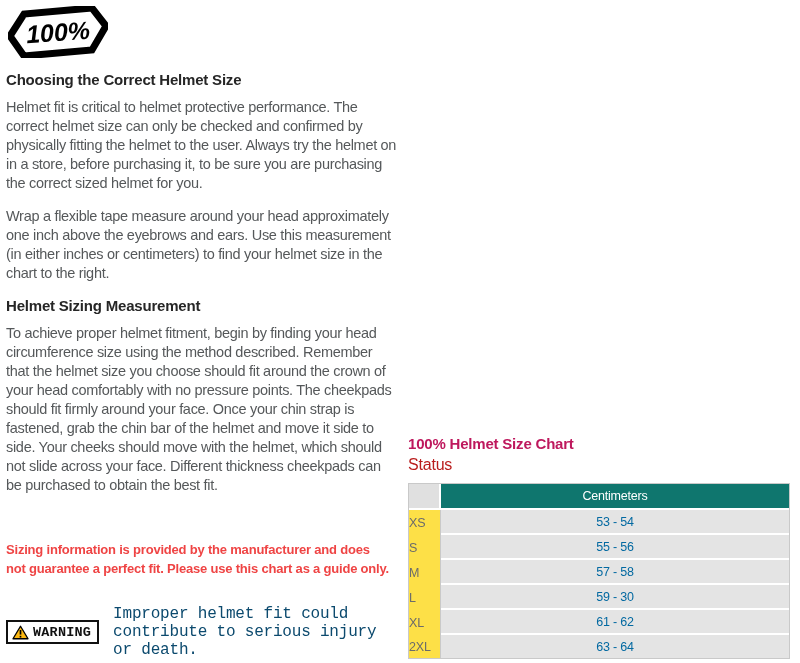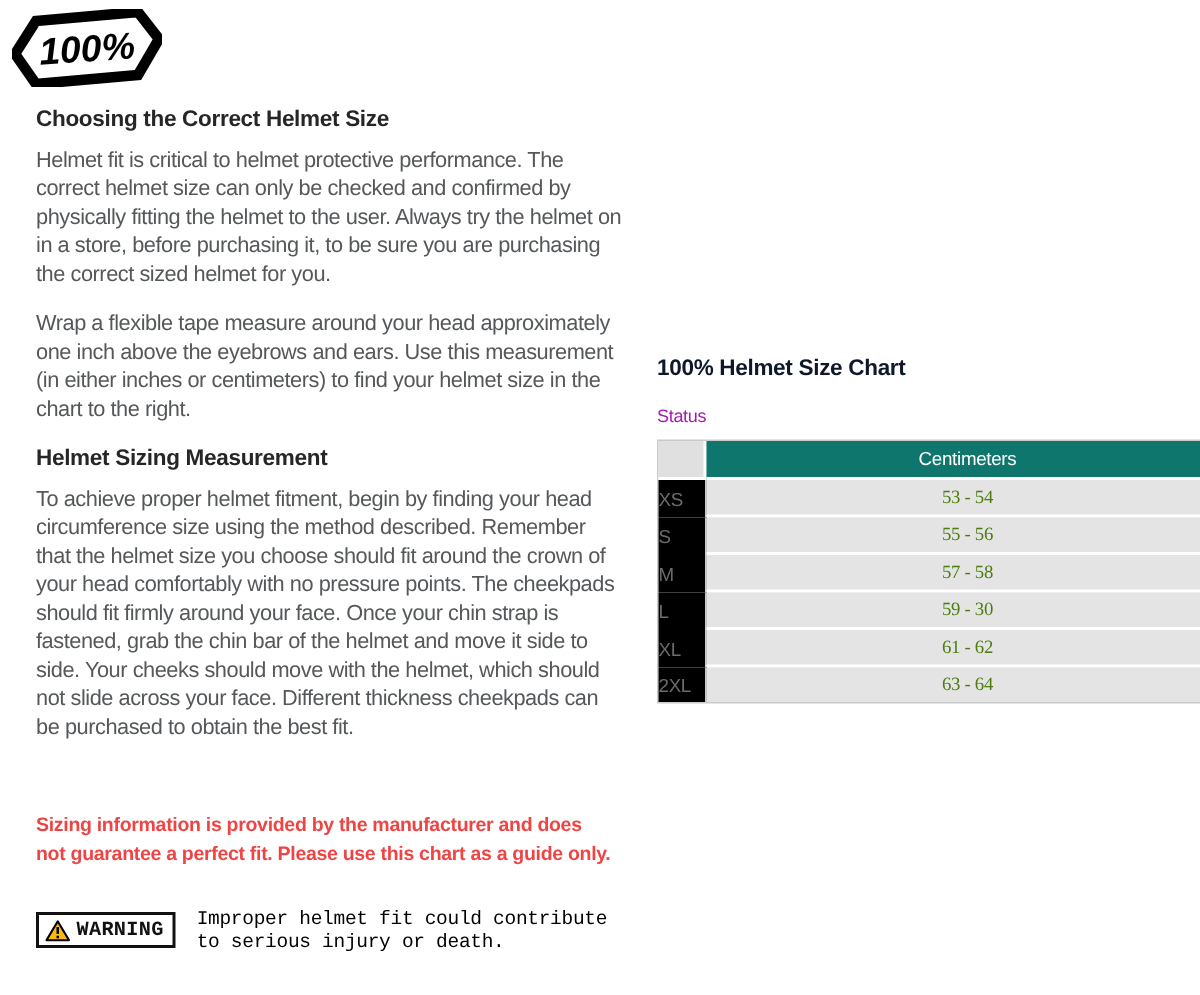--- a/index.html
+++ b/index.html
@@ -7,21 +7,21 @@
     width:800px; height:663px; overflow:hidden;
     font-family:"Liberation Sans", sans-serif;
     -webkit-font-smoothing:antialiased;
   }
   .page { position:relative; width:800px; height:663px; }
 
   
   .logo-wrap { margin:6px 0 0 8px; width:100px; height:52px; }
 
   
-  .columns { display:flex; align-items:center; padding-left:24px; margin-top:13px;gap:12px; }
+  .columns { display:flex; align-items:flex-end; padding-left:6px; margin-top:13px; }
   .left-col  { width:396px; flex:0 0 396px; }
   .right-col { margin-left:6px; width:382px; flex:0 0 382px; }
 
   
   .section h3 {
     margin:0 0 9px 0; font-size:15px; line-height:18px;
     letter-spacing:-0.2px; color:#262626; font-weight:bold;
   }
   .section p {
     margin:0 0 14px 0; width:392px;
@@ -31,47 +31,47 @@
     margin:45px 0 0 0; width:384px;
     font-size:13px; line-height:19px; letter-spacing:-0.2px;
     font-weight:bold; color:#ef4444;
   }
   .warning-row { margin-top:27px; display:flex; align-items:center;font-family:Liberation Mono, monospace; }
   .warning-box {
     display:inline-flex; align-items:center; gap:4px;
     border:2px solid #111; background:#fff; padding:1px 6px 1px 4px; height:18px;
   }
   .warning-label { font-size:13.5px; font-weight:bold; color:#111; letter-spacing:0.2px; }
-  .warning-text { margin-left:14px; font-size:13px; letter-spacing:-0.2px; color:#000000; }
+  .warning-text { margin-left:14px; font-size:16px; letter-spacing:-0.2px; color:#0c4a6e; }
 
   
   .chart-title {
     margin:0; font-size:15px; line-height:18px; letter-spacing:-0.2px;
-    color:#0f172a; font-weight:bold;
+    color:#be185d; font-weight:bold;
   }
-  .chart-status { margin-top:15px; font-size:12px; color:#a21caf; letter-spacing:-0.2px; }
+  .chart-status { margin-top:3px; font-size:16px; color:#b91c1c; letter-spacing:-0.2px; }
 
   .size-table-wrap { margin-top:9px; border:1px solid #c9c9c9; width:380px; }
   table.size-table { width:100%; border-collapse:separate; border-spacing:0; font-size:12.5px; }
   table.size-table th, table.size-table td { padding:0; font-weight:normal; }
   th.corner-cell {
     width:30px; height:24px; background:#e0e0e0;
     border-right:2px solid #fff; border-bottom:2px solid #fff;
   }
   th.cm-header {
     height:24px; background:#0f766e; color:#fff; font-weight:bold;
     text-align:center; border-bottom:2px solid #fff; letter-spacing:-0.2px;
   }
   td.size-cell {
-    height:23px; background:#000000; color:#6b6b6b;
+    height:23px; background:#fde047; color:#6b6b6b;
     border-right:1px solid #c9c9c9; padding-left:7px; letter-spacing:-0.2px;
   }
   td.val-cell {
-    height:23px; background:#e4e4e4; color:#4d7c0f;
-    text-align:center; border-bottom:2px solid #fff; letter-spacing:-0.2px;font-family:Liberation Serif, serif;
+    height:23px; background:#e4e4e4; color:#0369a1;
+    text-align:center; border-bottom:2px solid #fff; letter-spacing:-0.2px;
   }
   tr:last-child td.val-cell { border-bottom:none; }
 </style>
 </head>
 <body>
 
 <div class="page">
 
   <div class="logo-wrap">
     <svg width="100" height="52" viewBox="0 0 100 52">

